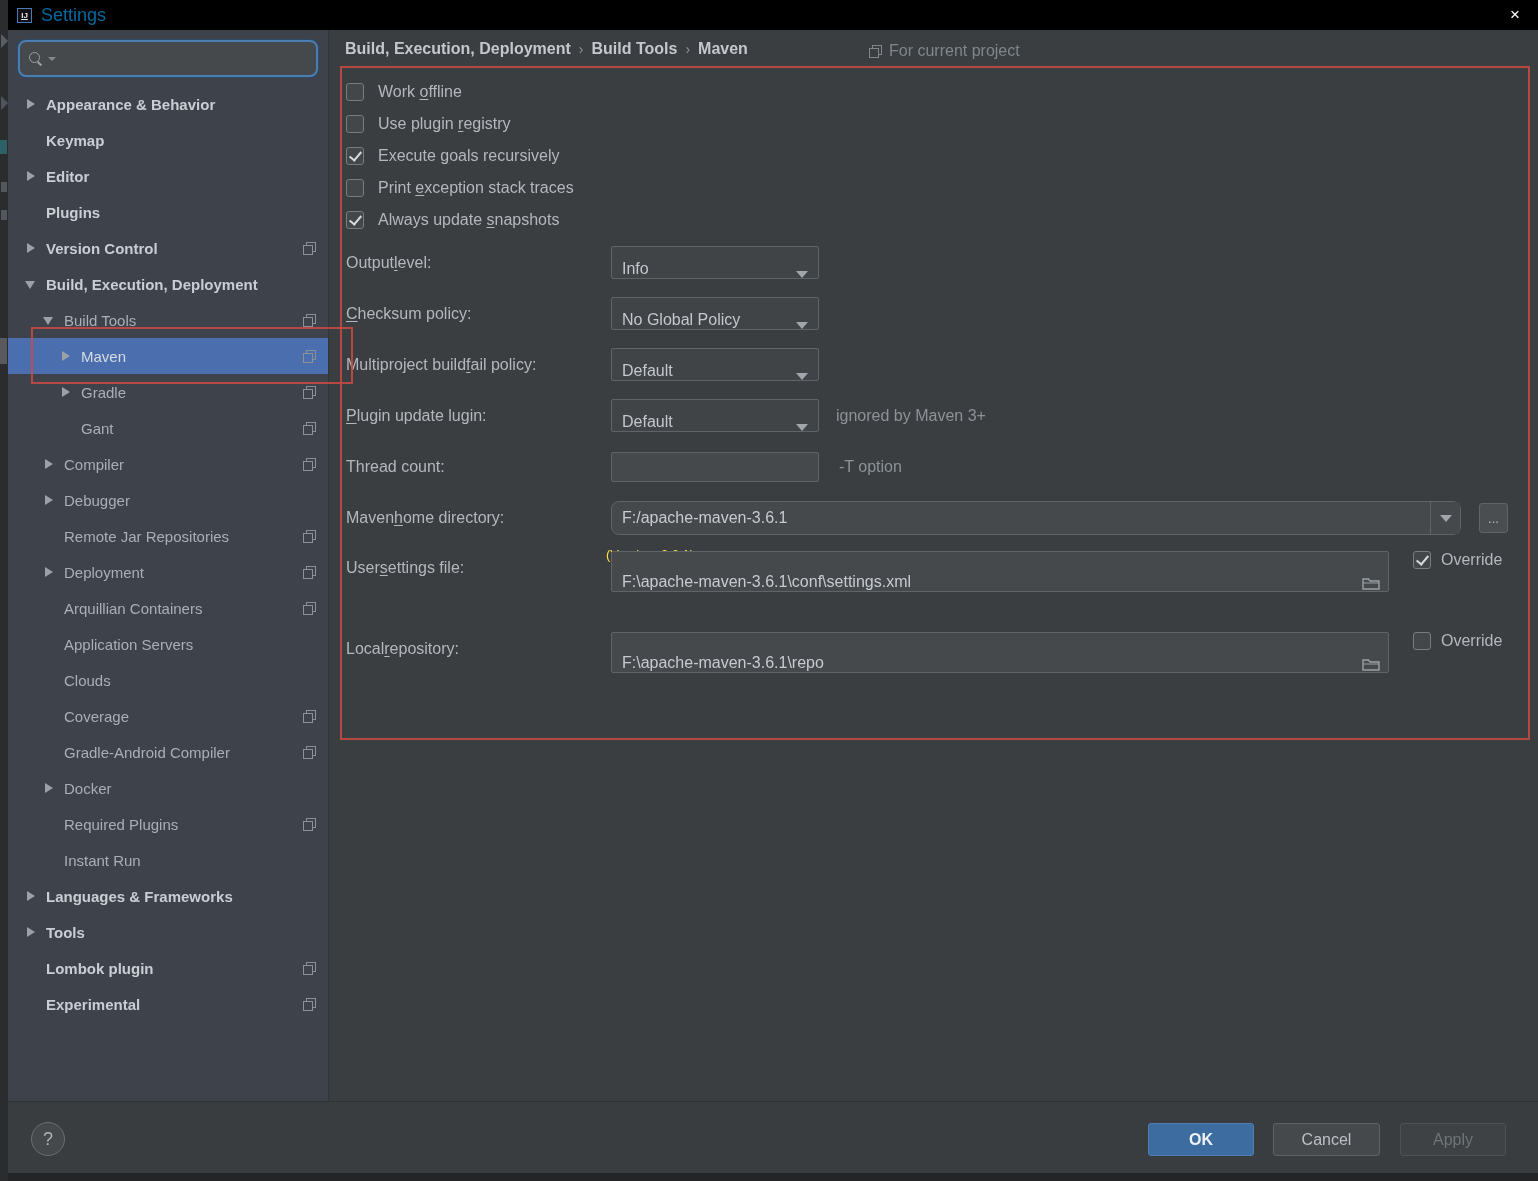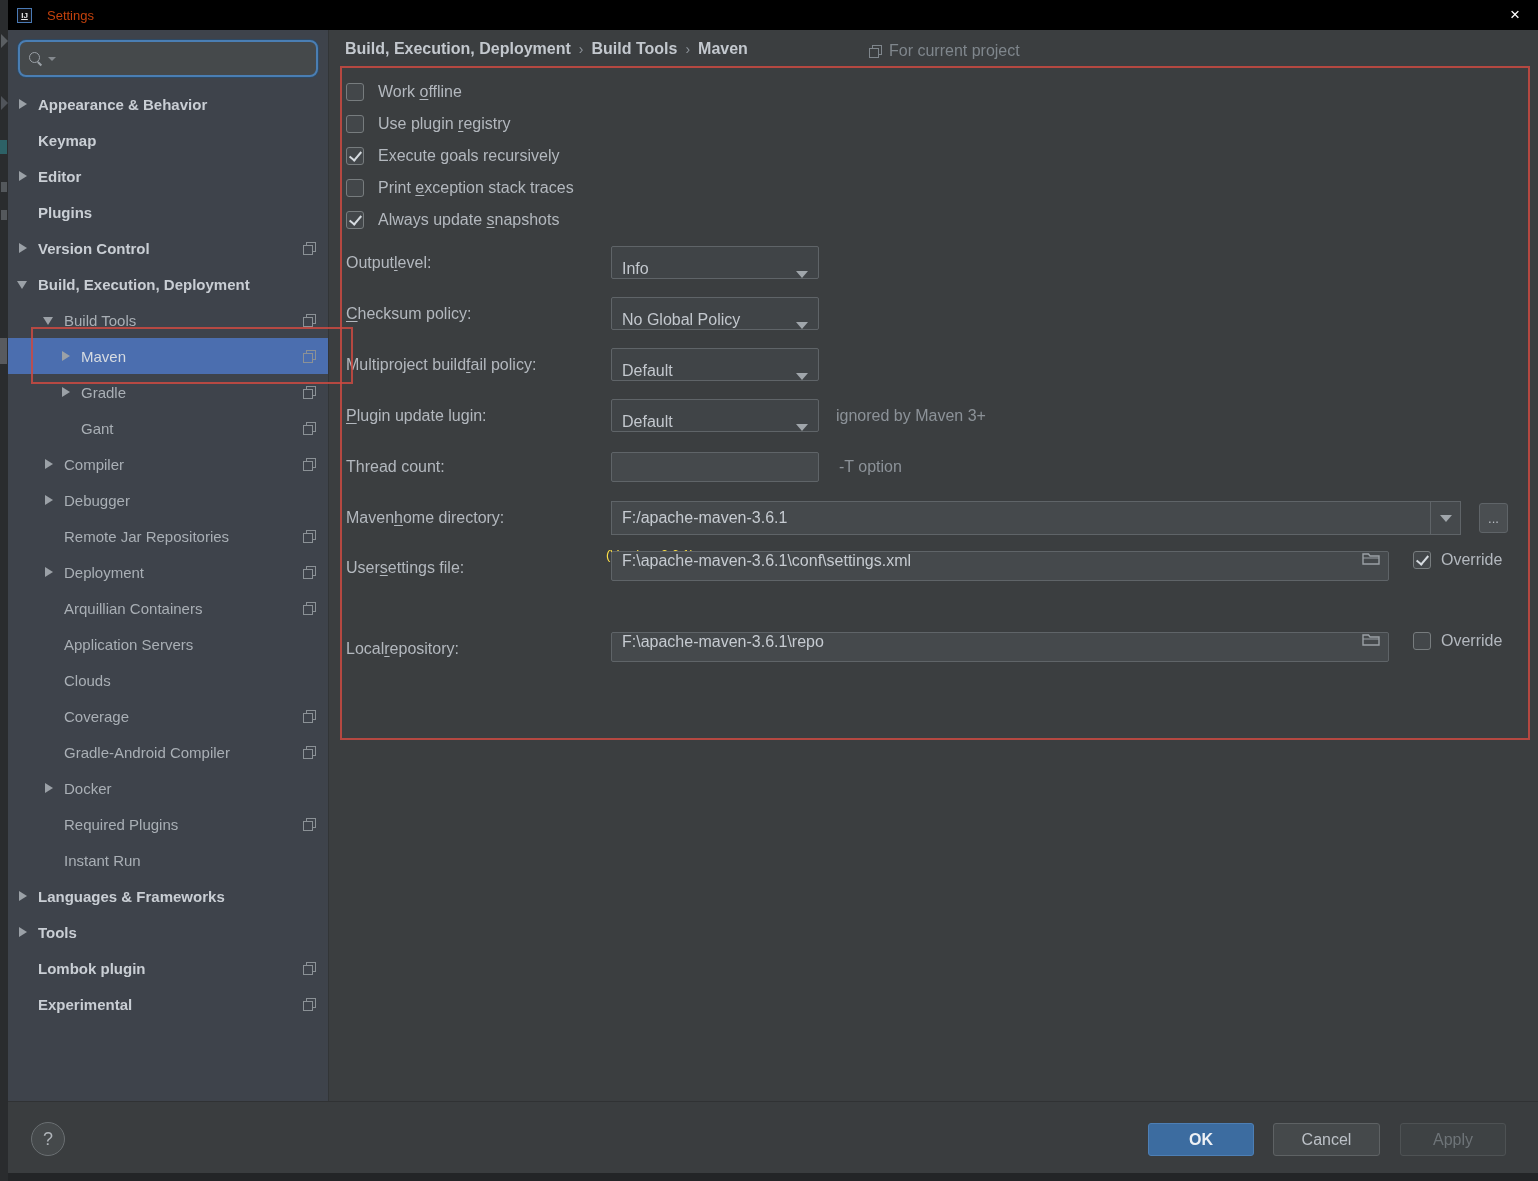--- a/index.html
+++ b/index.html
@@ -19,21 +19,21 @@
   .edge-strip .g6 { position:absolute; left:0; top:338px; width:7px; height:26px; background:#7d8287; opacity:.55; }
 
   
   .dialog { position:absolute; left:8px; top:0; width:1530px; height:1173px; background:#3b3e40; }
 
   .titlebar { position:absolute; left:0; top:0; width:100%; height:30px; background:#000;
               display:flex; align-items:center; }
   .app-logo { width:15px; height:15px; margin-left:9px; border:1px solid #4a7ab5; background:#101014;
               color:#e8e8ea; font-size:8px; font-weight:bold; display:flex; align-items:center;
               justify-content:center; text-decoration:underline; }
-  .win-title { color:#c2410c; font-size:13px; margin-left:15px; }
+  .win-title { color:#0369a1; font-size:18px; margin-left:9px; }
   .win-close { margin-left:auto; margin-right:12px; color:#ffffff; font-size:17px; width:22px;
                text-align:center; cursor:default; }
 
   .dlg-body { position:absolute; left:0; top:30px; width:100%; height:1071px; display:flex; }
 
   
   .sidebar { position:relative; width:320px; height:100%; background:#3e434b; flex:none; }
   .searchbox { position:absolute; left:10px; top:10px; width:300px; height:37px; background:#45494b;
                border:2px solid #4a7eb3; border-radius:8px; box-shadow:0 0 0 1px #2d4a66;
                display:flex; align-items:center; padding-left:9px; }
@@ -44,21 +44,21 @@
                 background:#9ba1a7; transform:rotate(45deg); transform-origin:left center; }
   .mag-caret { width:0; height:0; margin-left:5px; border-left:4px solid transparent;
                border-right:4px solid transparent; border-top:4px solid #84898e; }
   .search-input { flex:1; background:transparent; border:none; outline:none; color:#c6cbd1;
                   font-size:14px; margin-left:6px; height:100%; }
 
   .tree { position:absolute; left:0; top:56px; width:100%; }
   .trow { position:relative; height:36px; display:flex; align-items:center; color:#a9afb5; font-size:15px; }
   .trow.top { font-weight:bold; color:#c9ced4; }
   .trow.sel { background:#4b6eaf; color:#d6dbe1; }
-  .ind0 { padding-left:8px; } .ind1 { padding-left:34px; } .ind2 { padding-left:51px; }
+  .ind0 { padding-left:16px; } .ind1 { padding-left:34px; } .ind2 { padding-left:51px; }
   .arr { width:14px; height:14px; margin-right:8px; flex:none; position:relative; }
   .arr.r::before { content:""; position:absolute; left:3px; top:2px; width:0; height:0;
                    border-top:5px solid transparent; border-bottom:5px solid transparent;
                    border-left:8px solid #9ba1a7; }
   .arr.d::before { content:""; position:absolute; left:1px; top:4px; width:0; height:0;
                    border-left:5px solid transparent; border-right:5px solid transparent;
                    border-top:8px solid #9ba1a7; }
   .pp-ico { position:absolute; right:12px; top:12px; width:13px; height:13px; --ico-bg:#3e434b; }
   .pp-ico::before { content:""; position:absolute; right:0; top:0; width:8px; height:8px; border:1px solid #8b9196; }
   .pp-ico::after { content:""; position:absolute; left:0; bottom:0; width:8px; height:8px;
@@ -92,31 +92,31 @@
         border:1px solid #5f6468; border-radius:2px; display:flex; align-items:flex-end;
         padding:0 10px; color:#c3c8ce; font-size:16px; }
   .dd-caret { margin-left:auto; width:0; height:0; border-left:6px solid transparent;
               border-right:6px solid transparent; border-top:7px solid #a0a6ab; }
   .note { position:absolute; top:0; height:33px; display:flex; align-items:center;
           color:#8c9298; font-size:16px; }
   .tc-input { position:absolute; left:282px; top:2px; width:208px; height:30px; background:#45494c;
               border:1px solid #5f6468; border-radius:2px; color:#c6cbd1; font-size:15px; padding:0 8px; outline:none; }
 
   .combo { position:absolute; left:282px; top:0; width:850px; height:34px; background:#45494c;
-           border:1px solid #5f6468; border-radius:0; display:flex; align-items:center; }
+           border:1px solid #5f6468; border-radius:8px; display:flex; align-items:center; }
   .combo-val { padding-left:10px; color:#c6cbd1; font-size:16px; flex:1; }
   .combo-arrow { width:30px; height:100%; border-left:1px solid #5f6468; display:flex;
                  align-items:center; justify-content:center; flex:none; background:#45494c; border-radius:0 2px 2px 0; }
   .more-btn { position:absolute; left:1150px; top:2px; width:29px; height:30px; background:#4a4e51;
               border:1px solid #5f6468; border-radius:3px; color:#b9bec4; font-size:13px;
               display:flex; align-items:center; justify-content:center; }
   .version-note { position:absolute; left:277px; color:#fde047; font-size:13px; }
 
-  .pathfield { position:absolute; left:282px; top:0; width:778px; height:30px; background:#45494c;
-               border:1px solid #5f6468; border-radius:2px; display:flex; align-items:flex-start; padding:0 8px 0 10px; }
+  .pathfield { position:absolute; left:282px; top:0; width:778px; height:41px; background:#45494c;
+               border:1px solid #5f6468; border-radius:2px; display:flex; align-items:flex-end; padding:0 8px 0 10px; }
   .path-val { color:#c6cbd1; font-size:16px; flex:1; white-space:nowrap; overflow:hidden; }
   .folder-ico { width:18px; height:14px; flex:none; }
   .ov-wrap { position:absolute; left:1084px; top:0; height:34px; display:flex; }
   .ov-label { margin-left:10px; color:#b3b8be; font-size:16px; }
 
   
   .bottombar { position:absolute; left:0; top:1101px; width:100%; height:72px; background:#3a3d3f;
                border-top:1px solid #303234; }
   .help-btn { position:absolute; left:23px; top:20px; width:34px; height:34px; border-radius:50%;
               background:#45494b; border:1px solid #6a6f72; color:#b0b5ba; font-size:18px;

